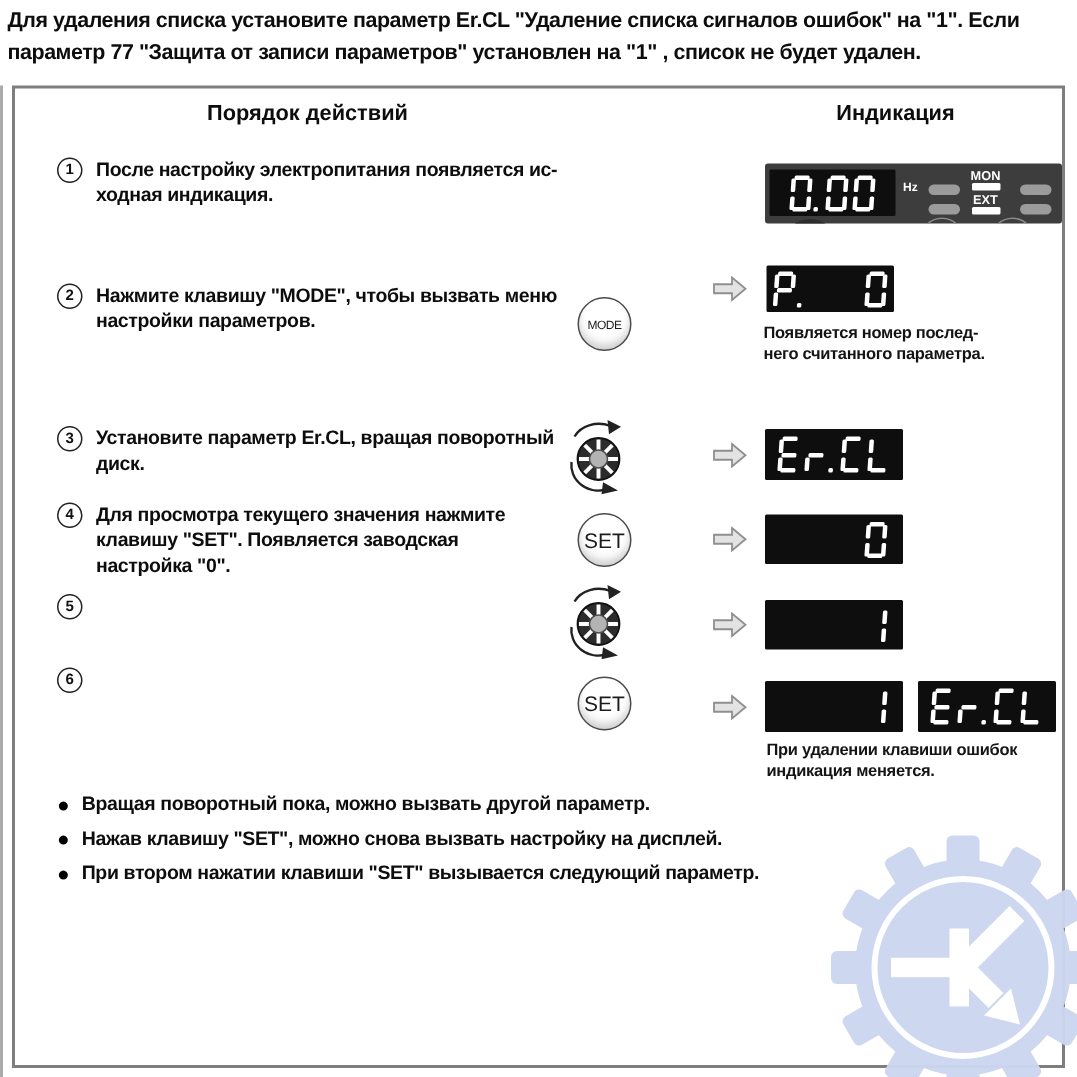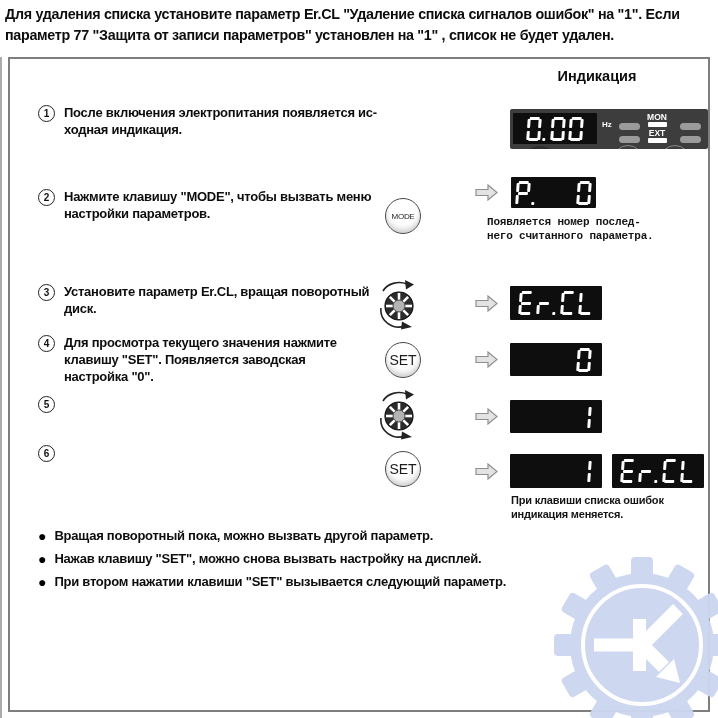--- a/index.html
+++ b/index.html
@@ -91,25 +91,26 @@
 </head>
 <body>
 
 <div id="intro">Для удаления списка установите параметр Er.CL "Удаление списка сигналов ошибок" на "1". Если
 параметр 77 "Защита от записи параметров" установлен на "1" , список не будет удален.</div>
 
 <div id="page-edge"></div>
 
 <div id="box">
 
+  <div class="col-header" style="left:0;width:390px;">Порядок действий</div>
   <div class="col-header" style="left:460px;width:254px;">Индикация</div>
 
   <div class="step" style="top:45px;">
     <span class="step-num">1</span>
-    <span class="step-text">После включения электропитания появляется ис-
+    <span class="step-text">После настройку электропитания появляется ис-
 ходная индикация.</span>
   </div>
   <div class="step" style="top:129px;">
     <span class="step-num">2</span>
     <span class="step-text">Нажмите клавишу "MODE", чтобы вызвать меню
 настройки параметров.</span>
   </div>
   <div class="step" style="top:224px;">
     <span class="step-num">3</span>
     <span class="step-text">Установите параметр Er.CL, вращая поворотный
@@ -232,21 +233,21 @@
       <span class="ss-digit"></span>
       <span class="ss-digit">
         <i class="ss ss-a"></i>
         <i class="ss ss-b"></i>
         <i class="ss ss-c"></i>
         <i class="ss ss-d"></i>
         <i class="ss ss-e"></i>
         <i class="ss ss-f"></i>
       </span>
     </div>
-  <div class="caption" style="left:477px;top:157px;font-family:Liberation Mono, monospace;">Появляется номер послед-
+  <div class="caption" style="left:499px;top:157px;">Появляется номер послед-
 него считанного параметра.</div>
 
   <svg class="arrow" style="left:465px;top:236px;" viewBox="0 0 24 17">
     <polygon points="1,5.5 13,5.5 13,1 22,8.5 13,16 13,11.5 1,11.5" fill="#e3e3e3" stroke="#8f8f8f" stroke-width="1.2"></polygon>
   </svg>
   <div class="lcd" style="left:500px;top:227px;width:92px;height:34px;">
       <span class="ss-digit">
         <i class="ss ss-a"></i>
         <i class="ss ss-d"></i>
         <i class="ss ss-e"></i>
@@ -331,21 +332,21 @@
         <i class="ss ss-d"></i>
         <i class="ss ss-e"></i>
         <i class="ss ss-f"></i>
       </span>
       <span class="ss-digit">
         <i class="ss ss-d"></i>
         <i class="ss ss-e"></i>
         <i class="ss ss-f"></i>
       </span>
     </div>
-  <div class="caption" style="left:501px;top:435px;">При клавиши списка ошибок
+  <div class="caption" style="left:501px;top:435px;">При удалении клавиши ошибок
 индикация меняется.</div>
 
   <div class="note" style="top:469px;">
     <span class="dot">●</span>
     <span class="ntext">Вращая поворотный пока, можно вызвать другой параметр.</span>
   </div>
   <div class="note" style="top:492px;">
     <span class="dot">●</span>
     <span class="ntext">Нажав клавишу "SET", можно снова вызвать настройку на дисплей.</span>
   </div>

